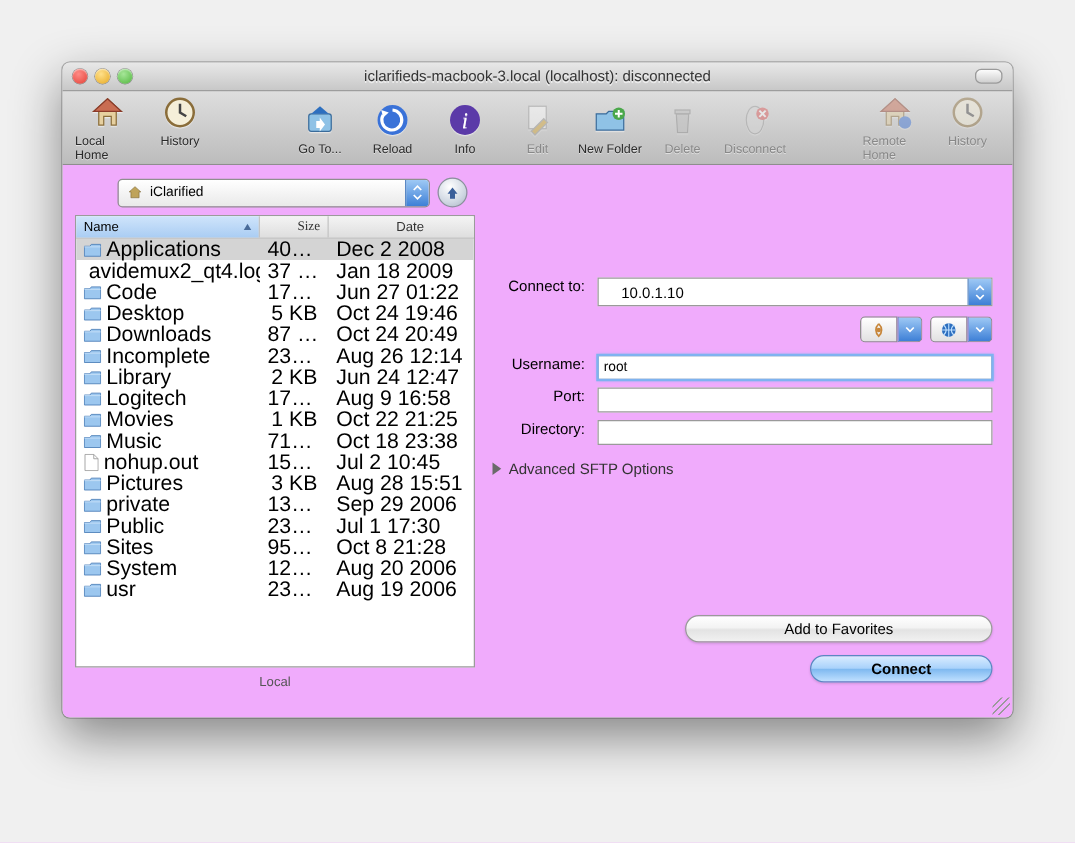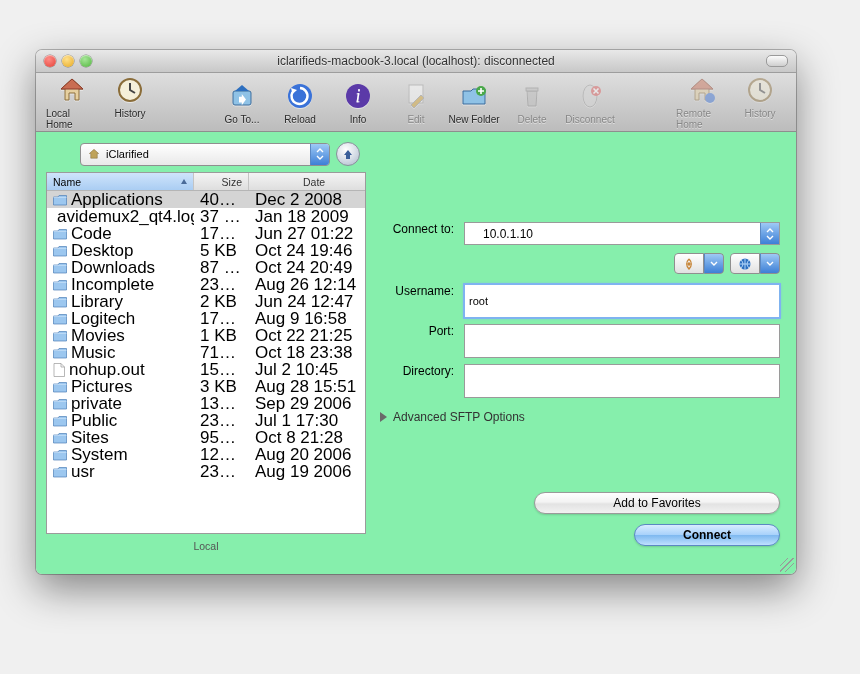--- a/index.html
+++ b/index.html
@@ -7,21 +7,21 @@
     padding: 0;
     width: 860px;
     height: 674px;
     background: #f0f0f0;
     font-family: "Lucida Grande", "Helvetica Neue", Arial, sans-serif;
     font-size: 11px;
     color: #000;
   }
   .window {
     position: absolute;
-    left: 36px;
+    left: 50px;
     top: 50px;
     width: 760px;
     height: 524px;
     border-radius: 6px;
     box-shadow: 0 15px 40px rgba(0,0,0,0.45), 0 0 0 1px rgba(0,0,0,0.25);
     overflow: hidden;
     background: #ececec;
     display: flex;
     flex-direction: column;
   }
@@ -91,21 +91,21 @@
     width: 32px; height: 32px;
     display:flex; align-items:center; justify-content:center;
     margin-bottom: 2px;
   }
   .tb-icon svg { filter: drop-shadow(0 1px 0 rgba(255,255,255,0.5)); }
   .tb-item.disabled .tb-icon { opacity: 0.45; }
 
   
   .body {
     flex: 1 1 auto;
-    background: #86efac;
+    background: #f0abfc;
     display: flex;
     position: relative;
   }
   .resize-grip {
     position: absolute;
     right: 2px;
     bottom: 2px;
     width: 14px;
     height: 14px;
     background:
@@ -174,21 +174,21 @@
     font-size: 10.5px;
     color: #333;
   }
   .col {
     display:flex; align-items:center;
     padding: 0 6px;
     border-right: 1px solid #c4c4c4;
     box-sizing: border-box;
   }
   .col-name { width: 147px; background: linear-gradient(#cfe4fb,#aacdf3); justify-content:space-between;color:#000;}
-  .col-size { width: 55px; justify-content:flex-end; }
+  .col-size { width: 55px; justify-content:flex-end;font-family:Liberation Serif, serif; }
   .col-date { flex:1; border-right:0;margin-left:48px; }
   .sort-tri { width:0;height:0;border-left:3.5px solid transparent;border-right:3.5px solid transparent;border-bottom:5px solid #4a6b99; }
 
   .file-list {
     flex:1; overflow:hidden;
     font-size: 17px;
   }
   .row {
     display:flex;
     height: 17px;
@@ -196,21 +196,21 @@
   }
   .row.selected { background:#d4d4d4; }
   .cell {
     box-sizing:border-box;
     padding: 0 6px;
     overflow:hidden;
     text-overflow:ellipsis;
     white-space:nowrap;
   }
   .c-name { width:147px; display:flex; align-items:center; gap:4px; }
-  .c-size { width:55px; text-align:left; }
+  .c-size { width:55px; text-align:center; }
   .c-date { flex:1; }
 
   .local-label {
     text-align:center;
     font-size: 10.5px;
     color:#555;
     padding: 6px 0 0 0;
   }
 
   .folder-ico { width:14px;height:12px; }
@@ -240,21 +240,21 @@
     text-align:right;
     font-size: 12px;
     color:#000;
   }
   .text-input {
     flex:1;
     height: 20px;
     background:#fff;
     border:1px solid #9a9a9a;
     box-sizing:border-box;
-    padding: 16px 4px;
+    padding: 2px 4px;
     font: inherit;
   }
   .text-input.focused {
     outline: 2px solid #7fb3f0;
     outline-offset: -1px;
     box-shadow: 0 0 3px #7fb3f0;
   }
   .connect-select {
     flex:1;
     height:21px;

